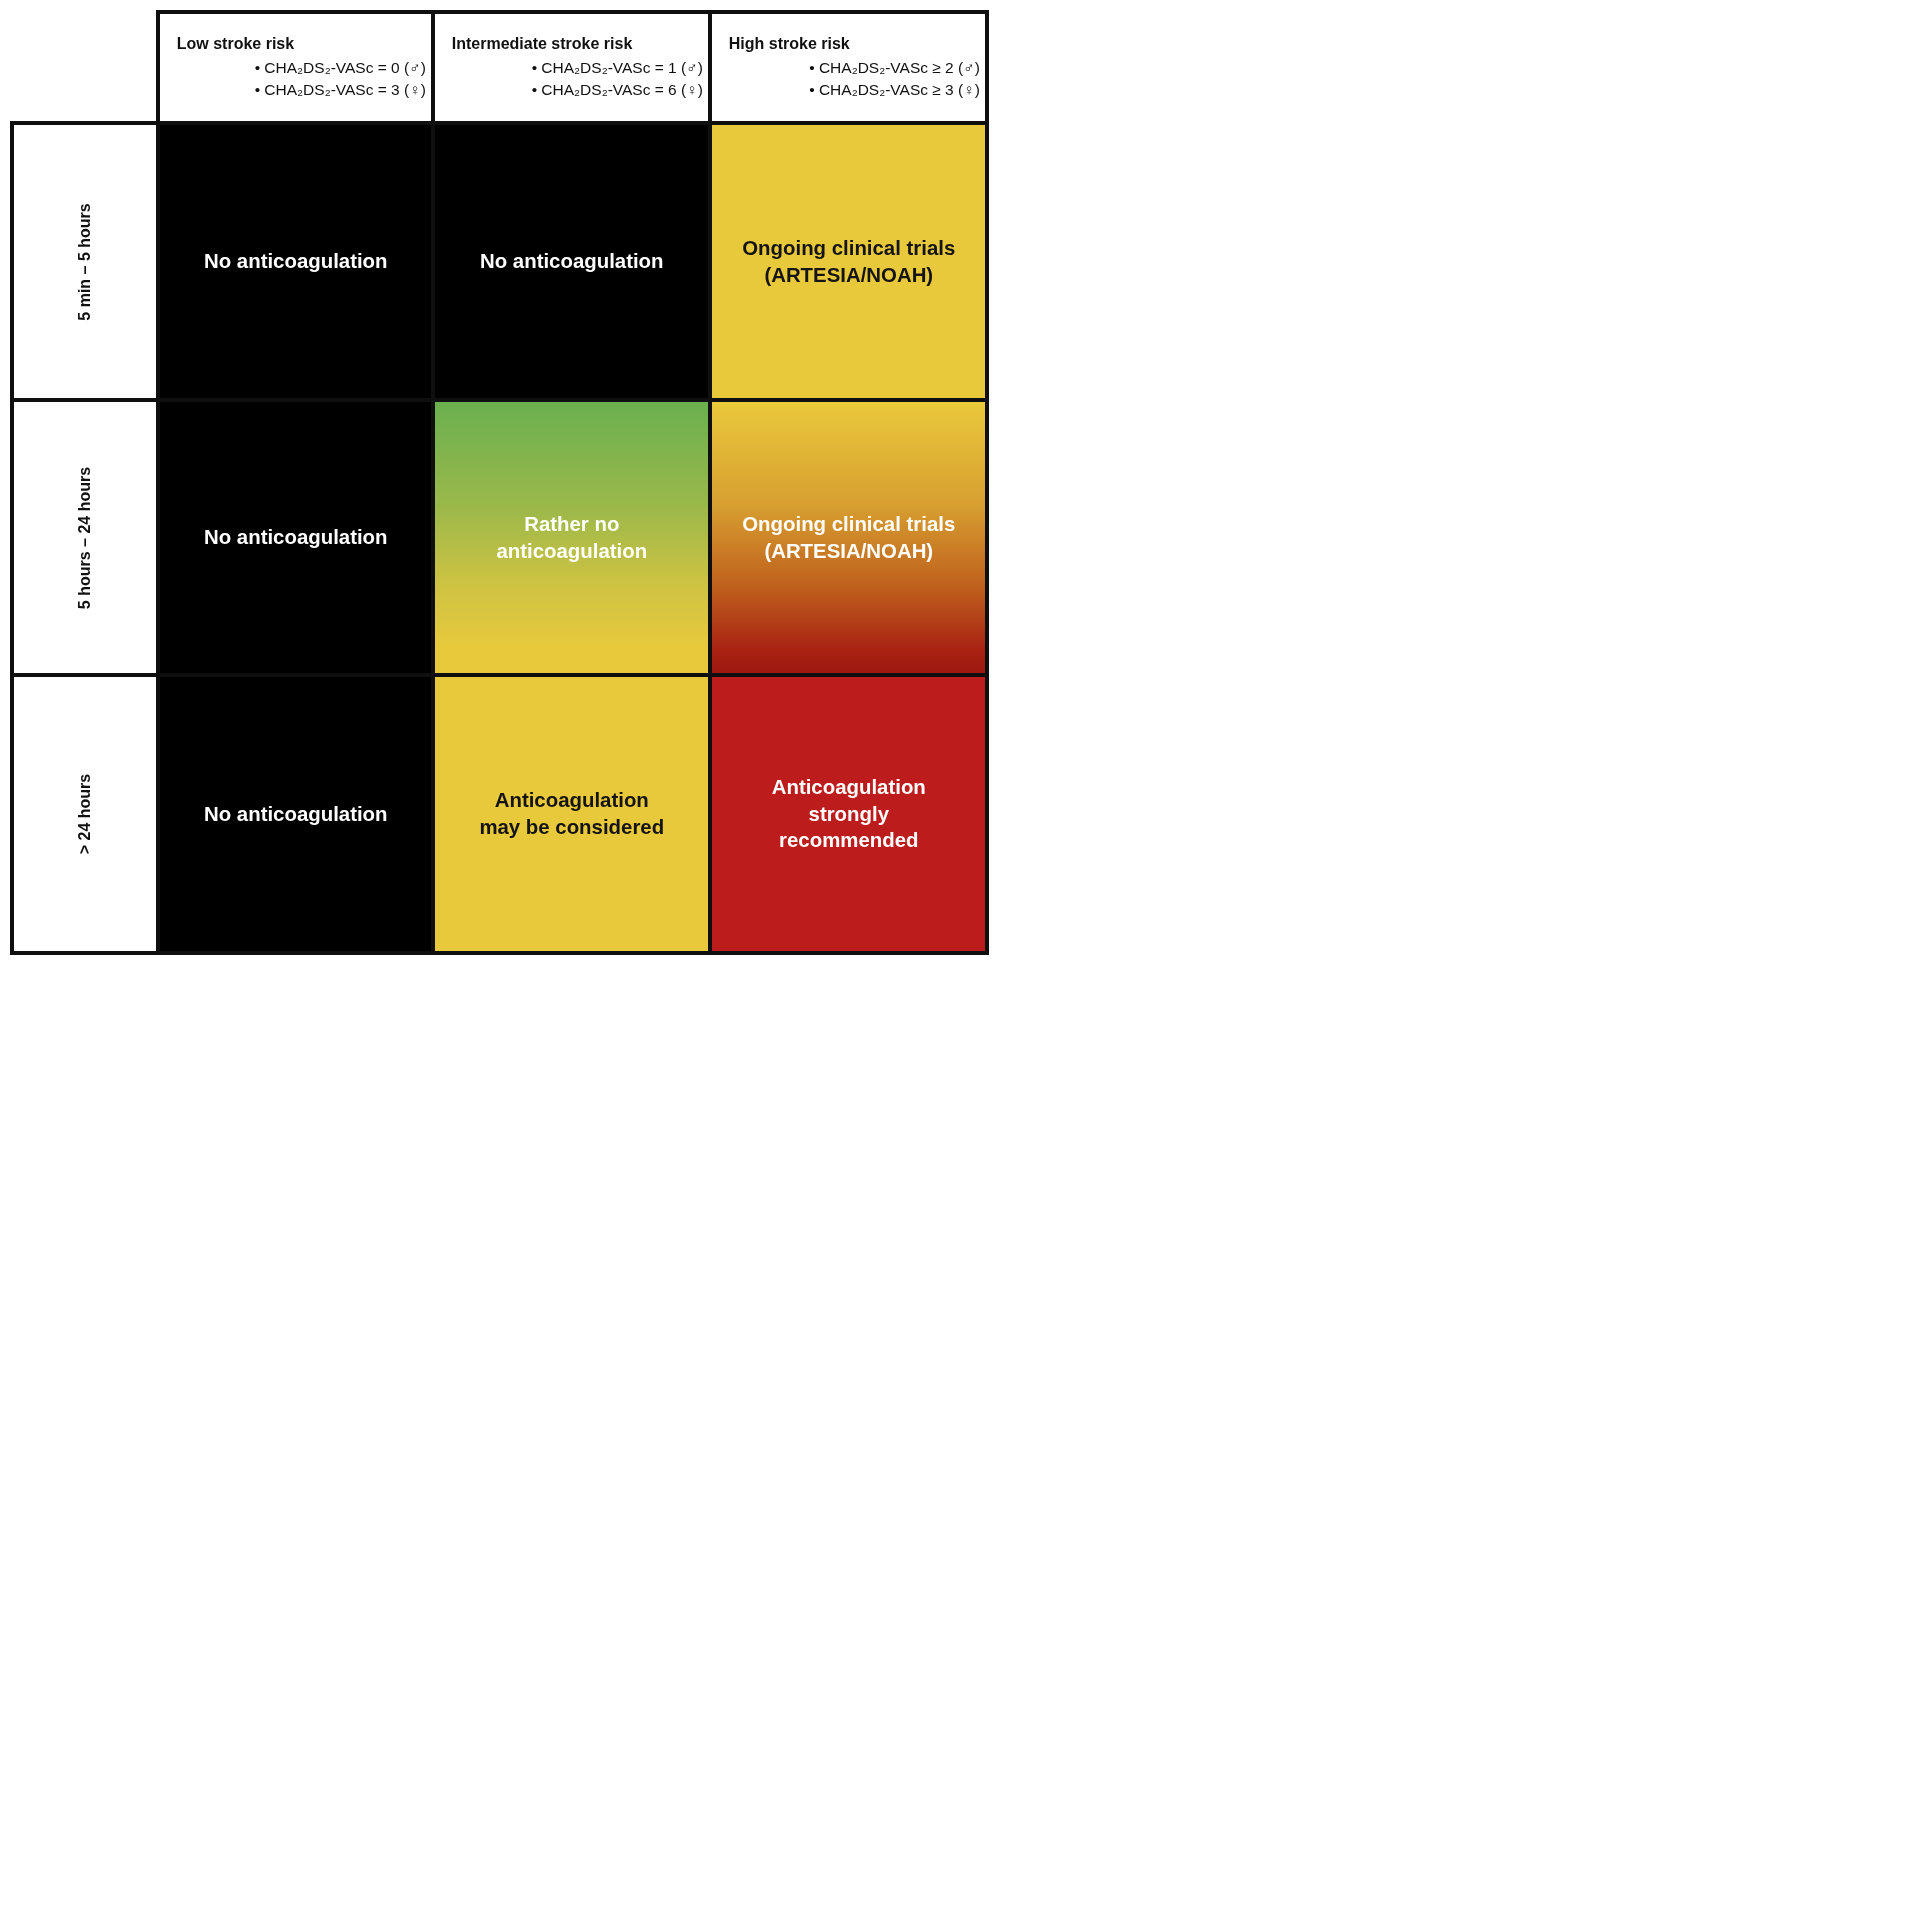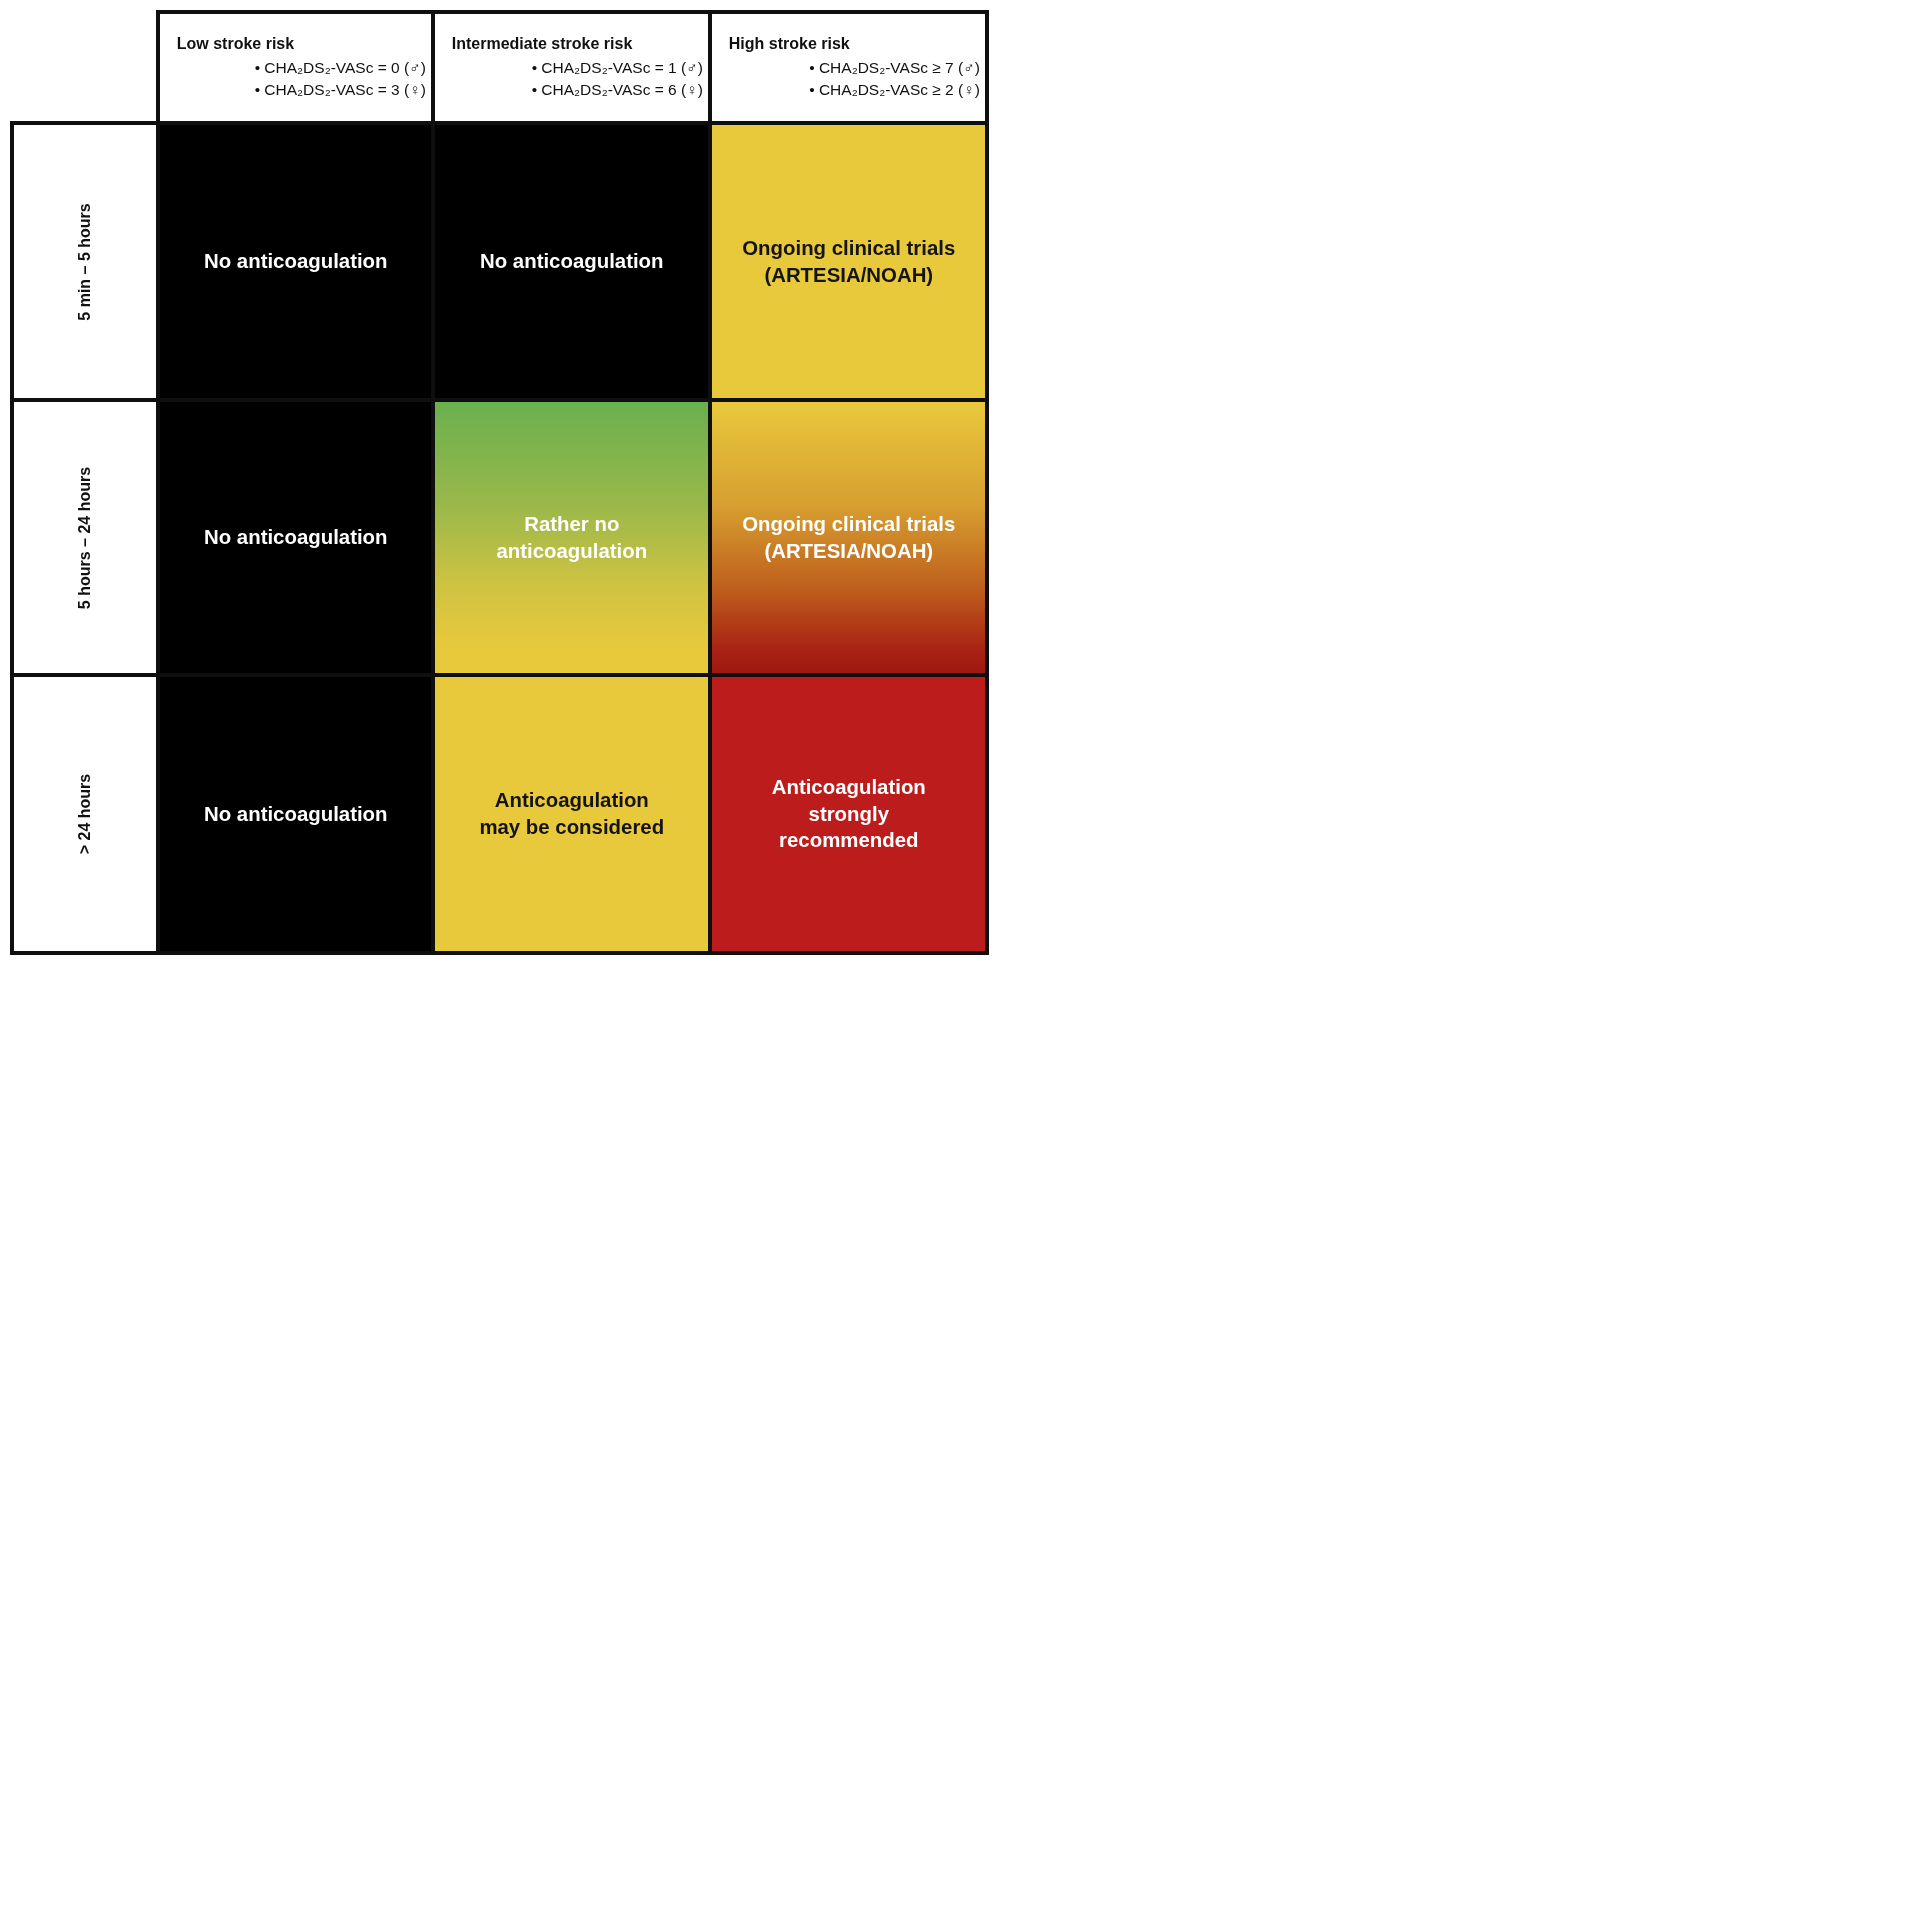--- a/index.html
+++ b/index.html
@@ -112,22 +112,22 @@
         <div class="hdr-bullet">• CHA₂DS₂-VASc = 0 (♂)</div>
         <div class="hdr-bullet">• CHA₂DS₂-VASc = 3 (♀)</div>
       </th>
       <th class="colhead">
         <div class="hdr-title">Intermediate stroke risk</div>
         <div class="hdr-bullet">• CHA₂DS₂-VASc = 1 (♂)</div>
         <div class="hdr-bullet">• CHA₂DS₂-VASc = 6 (♀)</div>
       </th>
       <th class="colhead">
         <div class="hdr-title">High stroke risk</div>
-        <div class="hdr-bullet">• CHA₂DS₂-VASc ≥ 7 (♂)</div>
-        <div class="hdr-bullet">• CHA₂DS₂-VASc ≥ 2 (♀)</div>
+        <div class="hdr-bullet">• CHA₂DS₂-VASc ≥ 2 (♂)</div>
+        <div class="hdr-bullet">• CHA₂DS₂-VASc ≥ 3 (♀)</div>
       </th>
     </tr>
 
     <tr class="r-0">
       <th class="rowhead">
         <span class="vtext">5 min – 5 hours</span>
       </th>
       <td class="cell bg-green fg-white">No anticoagulation</td>
       <td class="cell bg-green fg-white">No anticoagulation</td>
       <td class="cell bg-yellow fg-black">Ongoing clinical trials

